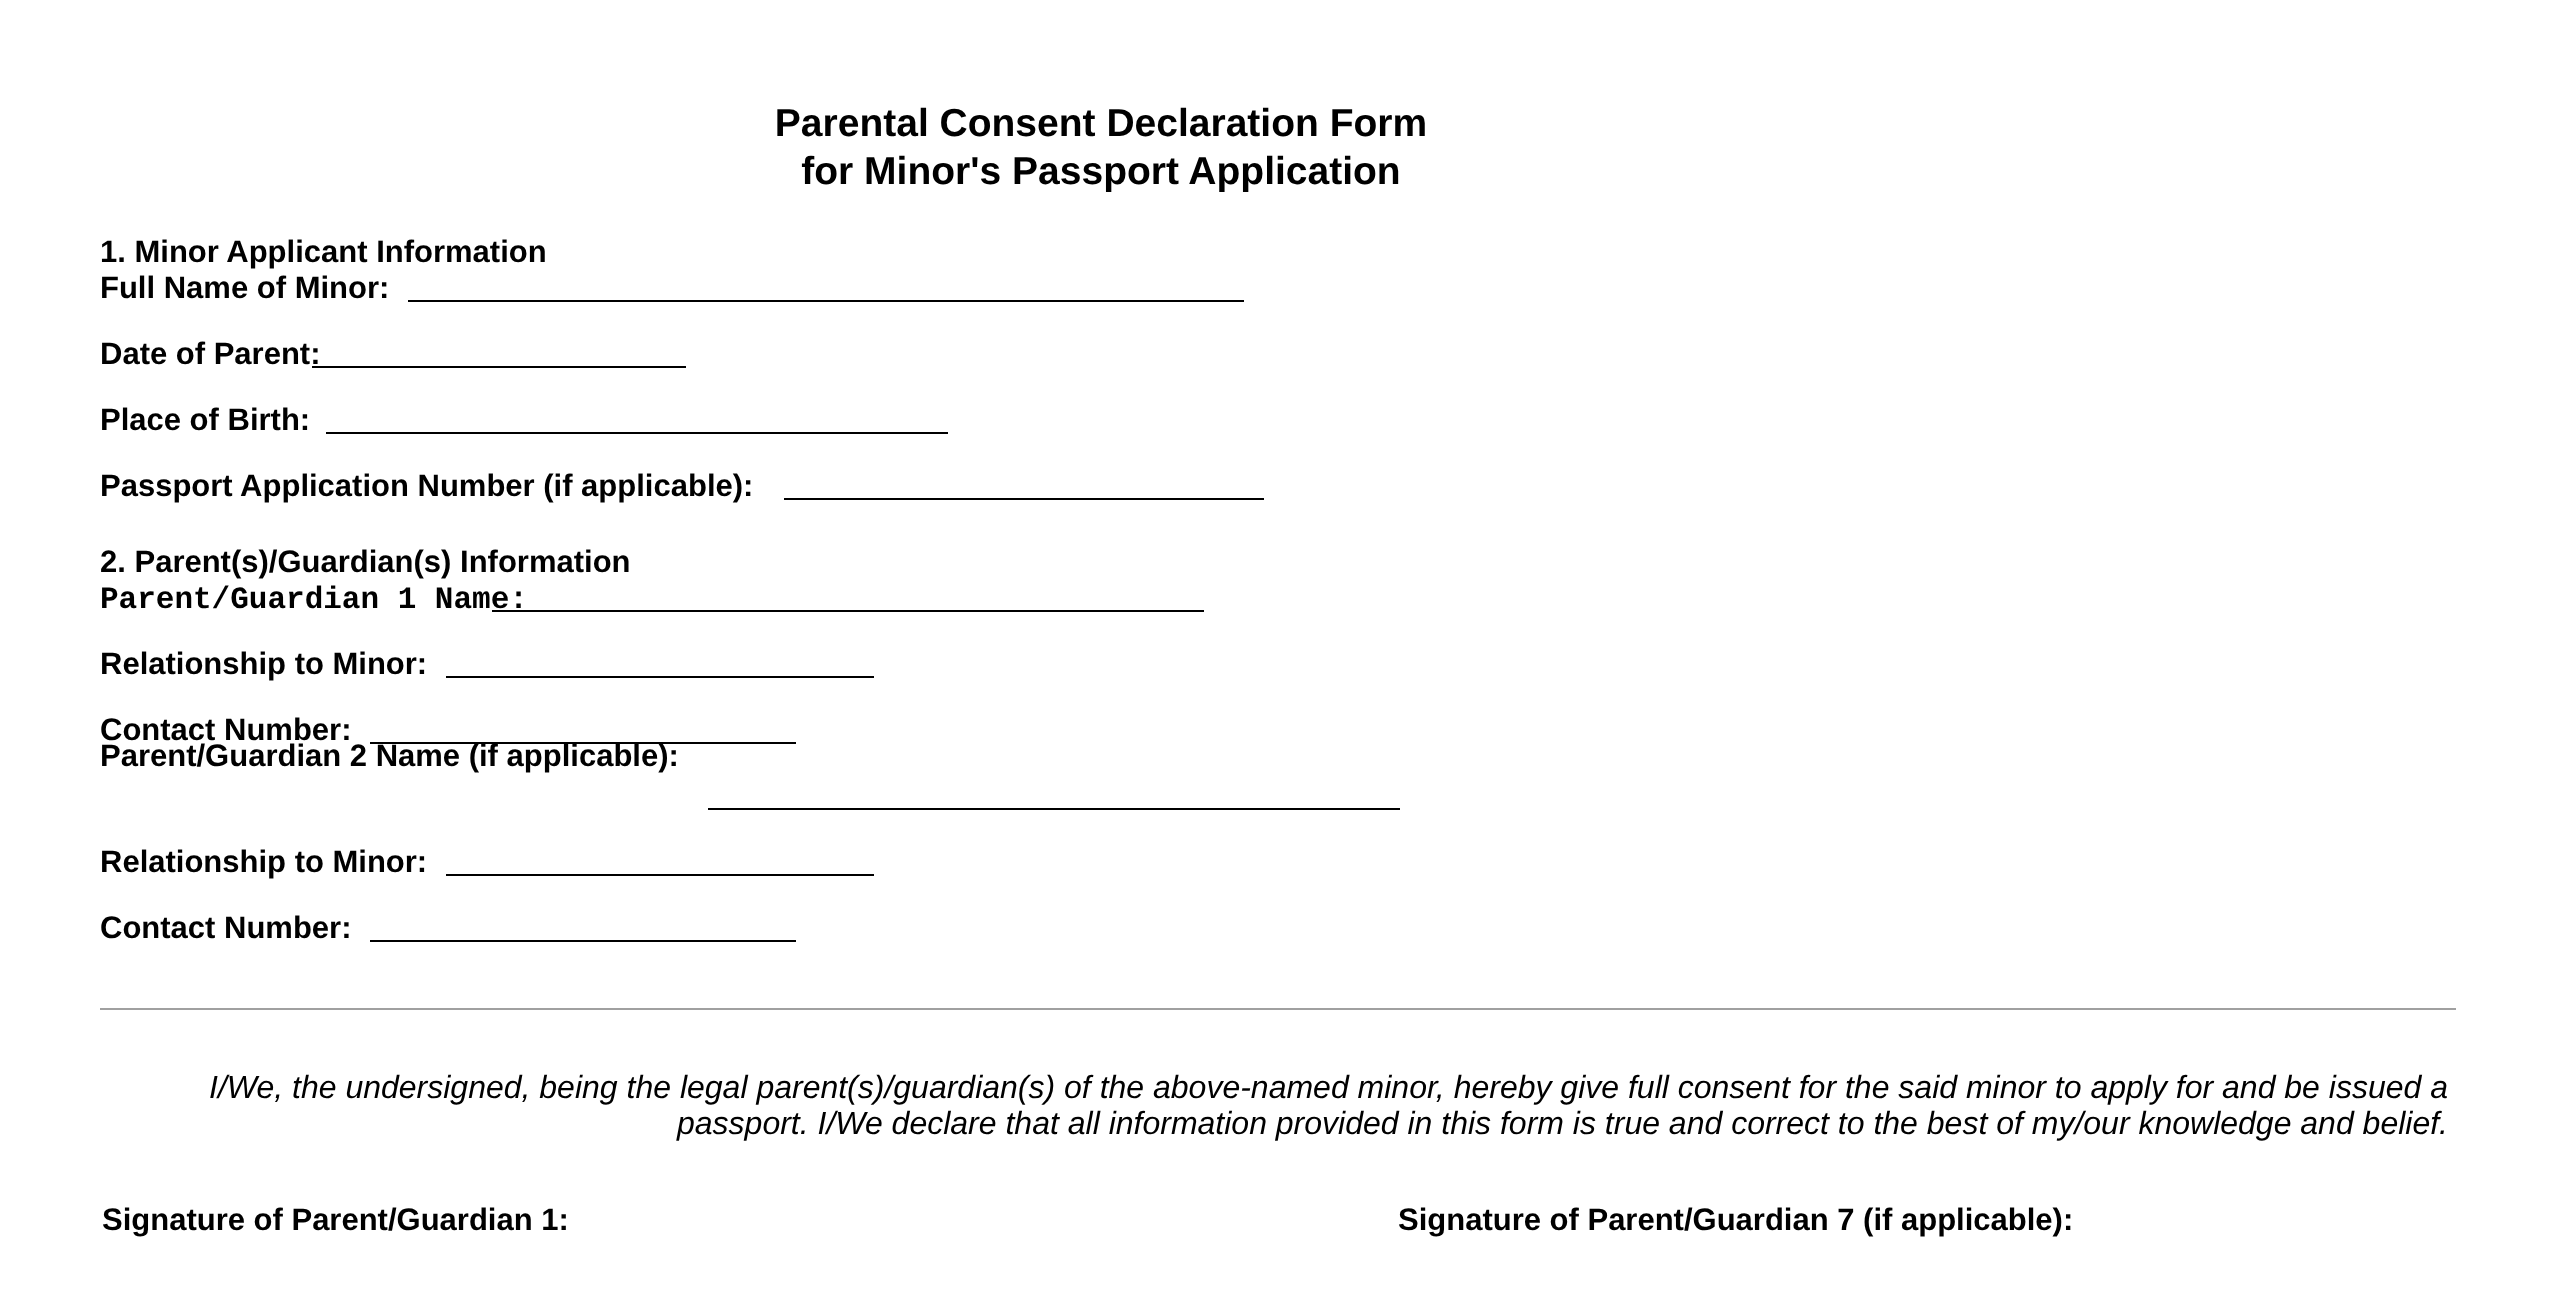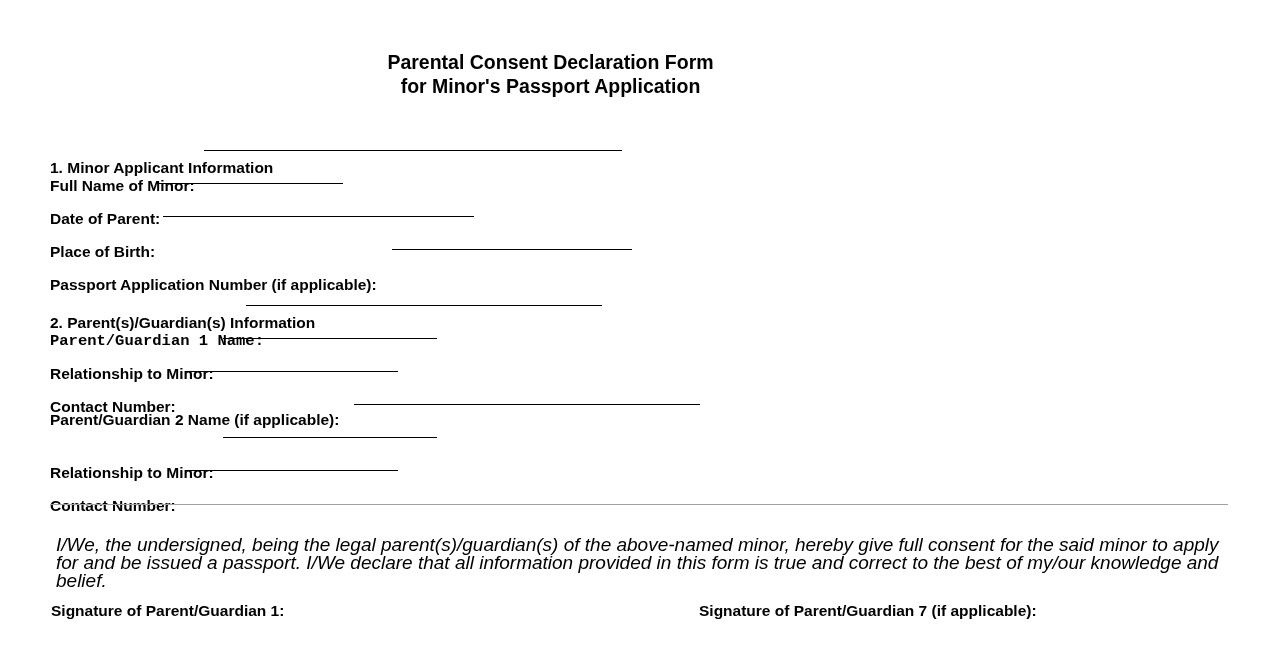--- a/index.html
+++ b/index.html
@@ -1,23 +1,23 @@
 <!DOCTYPE html>
 <html><head>
 <meta charset="utf-8">
 <style>
   html, body { margin:0; padding:0; background:#ffffff; }
   body { width:1278px; height:650px; position:relative; overflow:hidden;
          font-family:"Liberation Sans", sans-serif; color:#000; }
   .title { position:absolute; left:0; width:1101px; text-align:center;
            font-weight:bold; font-size:19.5px; line-height:24px; top:50px; }
-  .lbl { position:absolute; left:50px; font-weight:bold; font-size:15.5px; line-height:18px; white-space:nowrap;margin-top:41px; }
+  .lbl { position:absolute; left:50px; font-weight:bold; font-size:15.5px; line-height:18px; white-space:nowrap; }
   .blank { position:absolute; height:0; border-bottom:1px solid #000; }
   .rule { position:absolute; left:50px; top:504px; width:1178px; height:0; border-top:1px solid #a0a0a0; }
-  .decl { position:absolute; left:56px; top:536px; width:1180px; font-style:italic; font-size:19px; line-height:18px; }
+  .decl { position:absolute; left:44px; top:536px; width:1180px; font-style:italic; font-size:16px; line-height:18px;text-align:right; }
   .sig { position:absolute; top:602px; font-weight:bold; font-size:15.5px; line-height:18px; white-space:nowrap; }
 </style>
 </head>
 <body>
 
 <div>
   <div class="title">Parental Consent Declaration Form</div>
   <div class="title" style="top:74px;text-align:center;">for Minor's Passport Application</div>
 </div>
 

